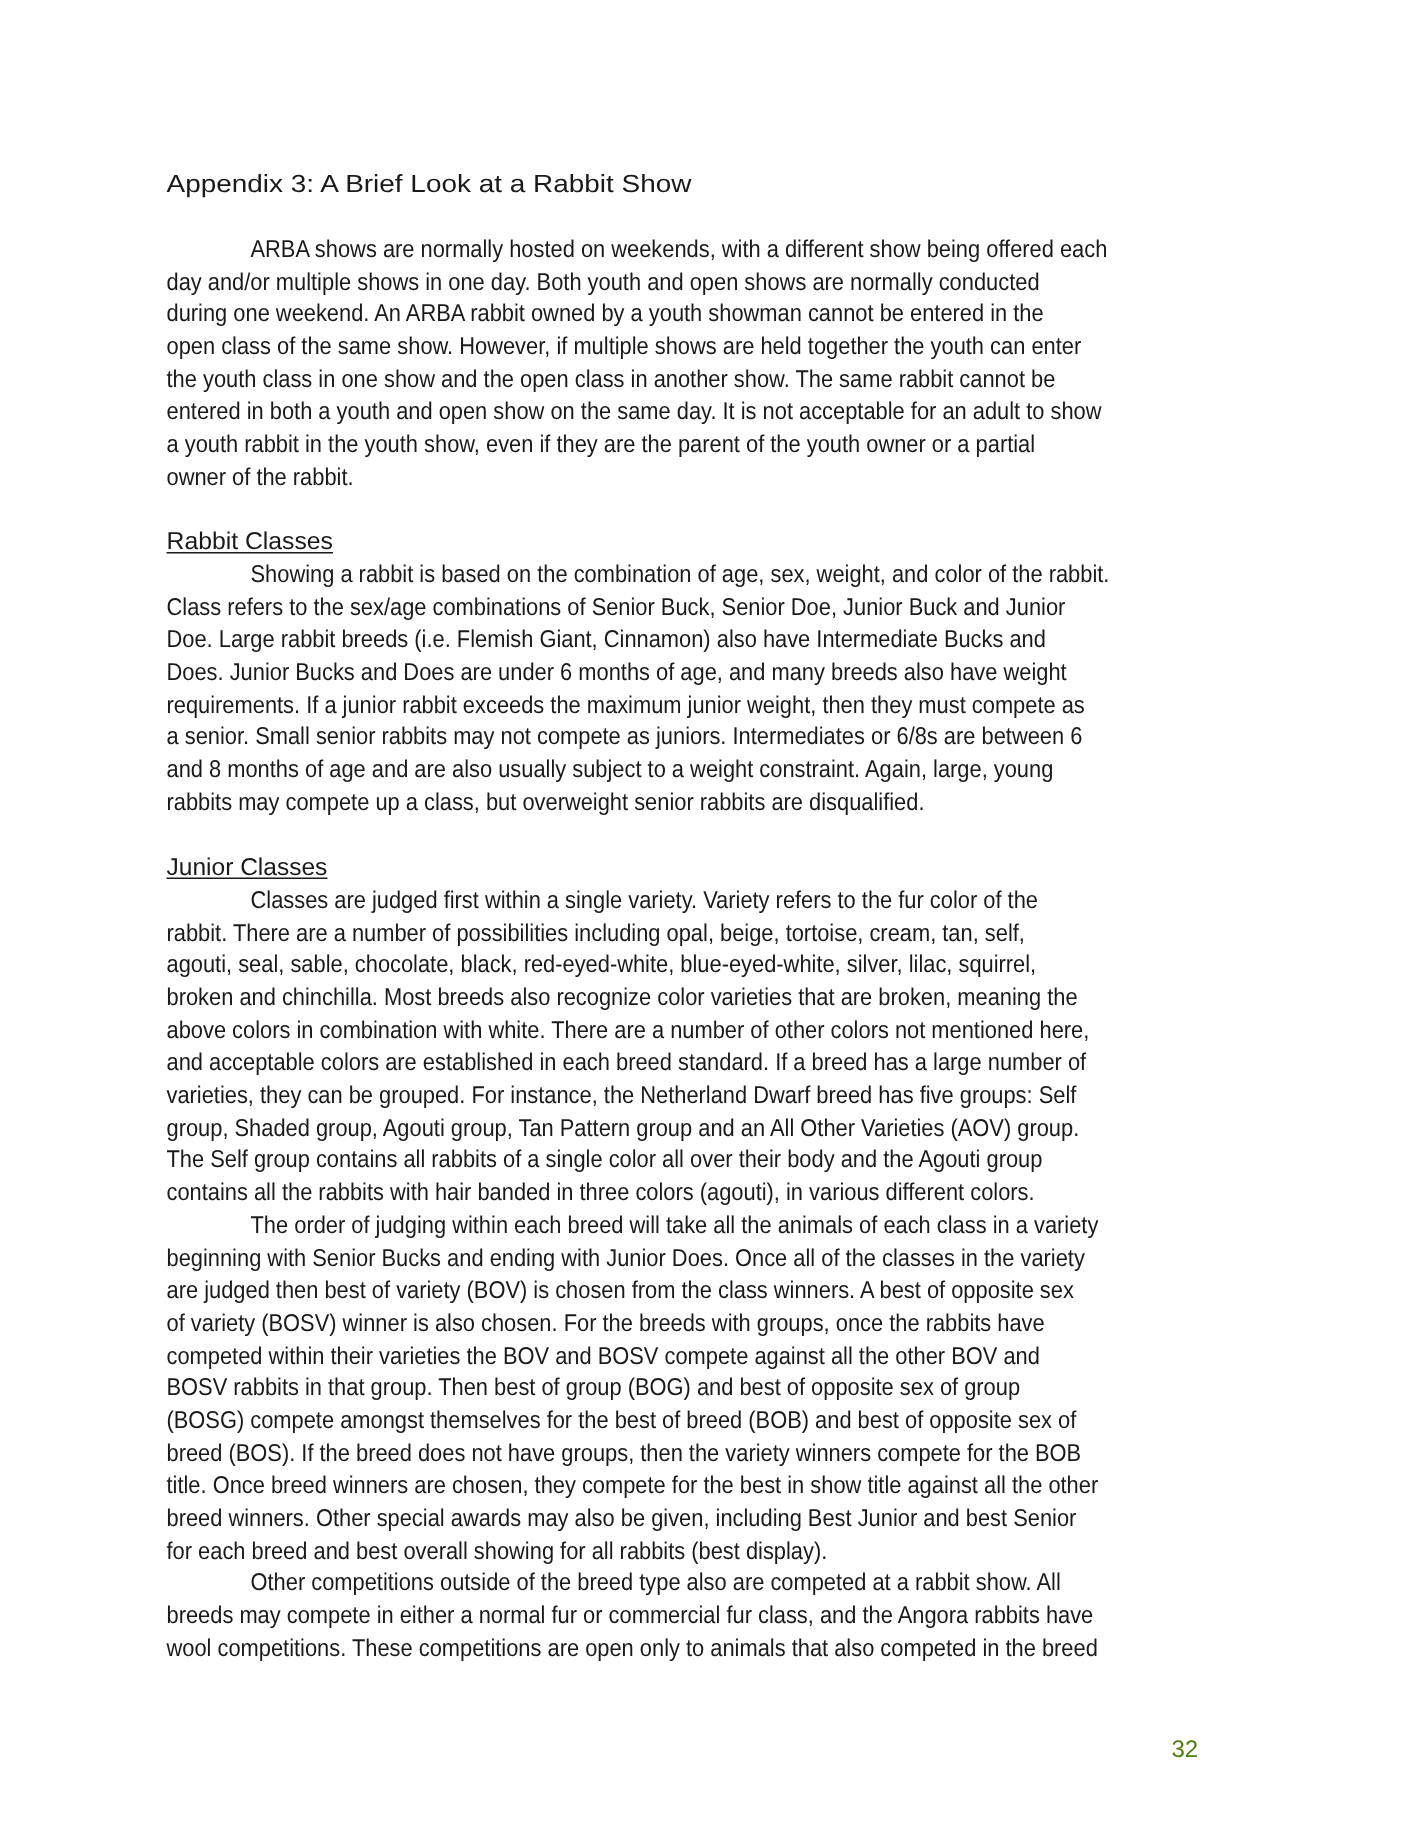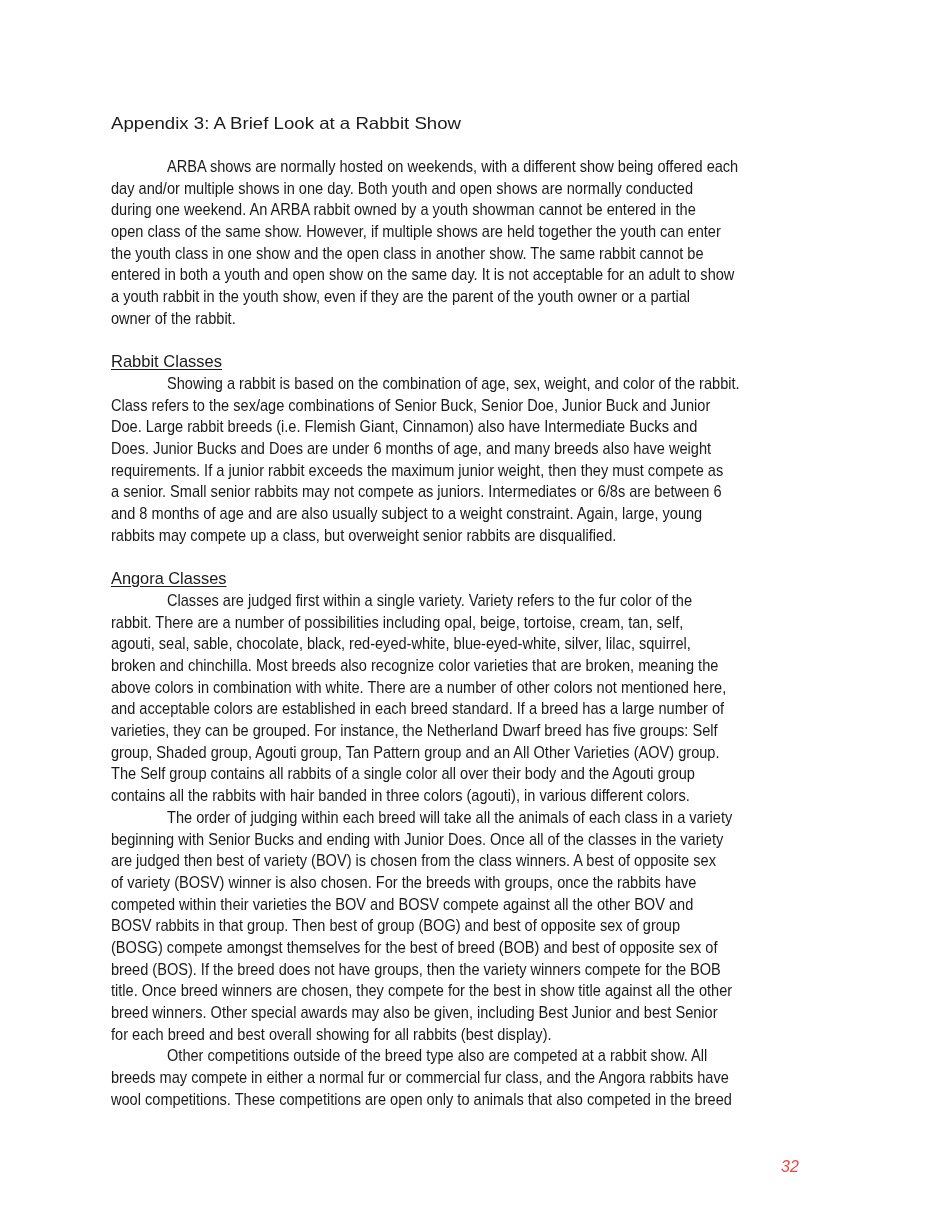--- a/index.html
+++ b/index.html
@@ -9,21 +9,21 @@
     position: absolute; left: 111px; white-space: nowrap;
     font-family: "Liberation Sans", "DejaVu Sans", sans-serif;
     font-size: 16.2px; color: #1a1a1a; line-height: 20px;
     transform-origin: 0 0;
   }
   .indent { left: 167px; }
   .u { text-decoration: underline; text-underline-offset: 2px; }
   .title { font-size: 16.5px; }
   .pagenum {
     position: absolute; left: 781px; top: 1158px;
-    font-family: "Liberation Sans", sans-serif; font-size: 16px; color: #ef4444; font-style: italic;
+    font-family: "Liberation Sans", sans-serif; font-size: 16px; color: #4d7c0f;
   }
 </style>
 </head>
 <body>
 
 <div class="page">
   <div class="line title" style="top: 113px; transform: scaleX(1.12886);">Appendix 3: A Brief Look at a Rabbit Show</div>
 
   <div class="line indent" style="top: 156px; transform: scaleX(0.9);">ARBA shows are normally hosted on weekends, with a different show being offered each</div>
   <div class="line" style="top: 178px; transform: scaleX(0.9);">day and/or multiple shows in one day.  Both youth and open shows are normally conducted</div>
@@ -37,21 +37,21 @@
   <div class="line u" style="top: 351px; transform: scaleX(1.01952);">Rabbit Classes</div>
   <div class="line indent" style="top: 373px; transform: scaleX(0.9);">Showing a rabbit is based on the combination of age, sex, weight, and color of the rabbit.</div>
   <div class="line" style="top: 395px; transform: scaleX(0.9);">Class refers to the sex/age combinations of Senior Buck, Senior Doe, Junior Buck and Junior</div>
   <div class="line" style="top: 416px; transform: scaleX(0.9);">Doe.  Large rabbit breeds (i.e. Flemish Giant, Cinnamon) also have Intermediate Bucks and</div>
   <div class="line" style="top: 438px; transform: scaleX(0.9);">Does.  Junior Bucks and Does are under 6 months of age, and many breeds also have weight</div>
   <div class="line" style="top: 460px; transform: scaleX(0.9);">requirements.  If a junior rabbit exceeds the maximum junior weight, then they must compete as</div>
   <div class="line" style="top: 481px; transform: scaleX(0.9);">a senior.  Small senior rabbits may not compete as juniors.  Intermediates or 6/8s are between 6</div>
   <div class="line" style="top: 503px; transform: scaleX(0.9);">and 8 months of age and are also usually subject to a weight constraint.  Again, large, young</div>
   <div class="line" style="top: 525px; transform: scaleX(0.9);">rabbits may compete up a class, but overweight senior rabbits are disqualified.</div>
 
-  <div class="line u" style="top: 568px; transform: scaleX(1.01026);">Angora Classes</div>
+  <div class="line u" style="top: 568px; transform: scaleX(1.01026);">Junior Classes</div>
   <div class="line indent" style="top: 590px; transform: scaleX(0.9);">Classes are judged first within a single variety.  Variety refers to the fur color of the</div>
   <div class="line" style="top: 612px; transform: scaleX(0.9);">rabbit.  There are a number of possibilities including opal, beige, tortoise, cream, tan, self,</div>
   <div class="line" style="top: 633px; transform: scaleX(0.9);">agouti, seal, sable, chocolate, black, red-eyed-white, blue-eyed-white, silver, lilac, squirrel,</div>
   <div class="line" style="top: 655px; transform: scaleX(0.9);">broken and chinchilla.  Most breeds also recognize color varieties that are broken, meaning the</div>
   <div class="line" style="top: 677px; transform: scaleX(0.9);">above colors in combination with white.  There are a number of other colors not mentioned here,</div>
   <div class="line" style="top: 698px; transform: scaleX(0.9);">and acceptable colors are established in each breed standard.  If a breed has a large number of</div>
   <div class="line" style="top: 720px; transform: scaleX(0.9);">varieties, they can be grouped.  For instance, the Netherland Dwarf breed has five groups: Self</div>
   <div class="line" style="top: 742px; transform: scaleX(0.9);">group, Shaded group, Agouti group, Tan Pattern group and an All Other Varieties (AOV) group.</div>
   <div class="line" style="top: 763px; transform: scaleX(0.9);">The Self group contains all rabbits of a single color all over their body and the Agouti group</div>
   <div class="line" style="top: 785px; transform: scaleX(0.9);">contains all the rabbits with hair banded in three colors (agouti), in various different colors.</div>

